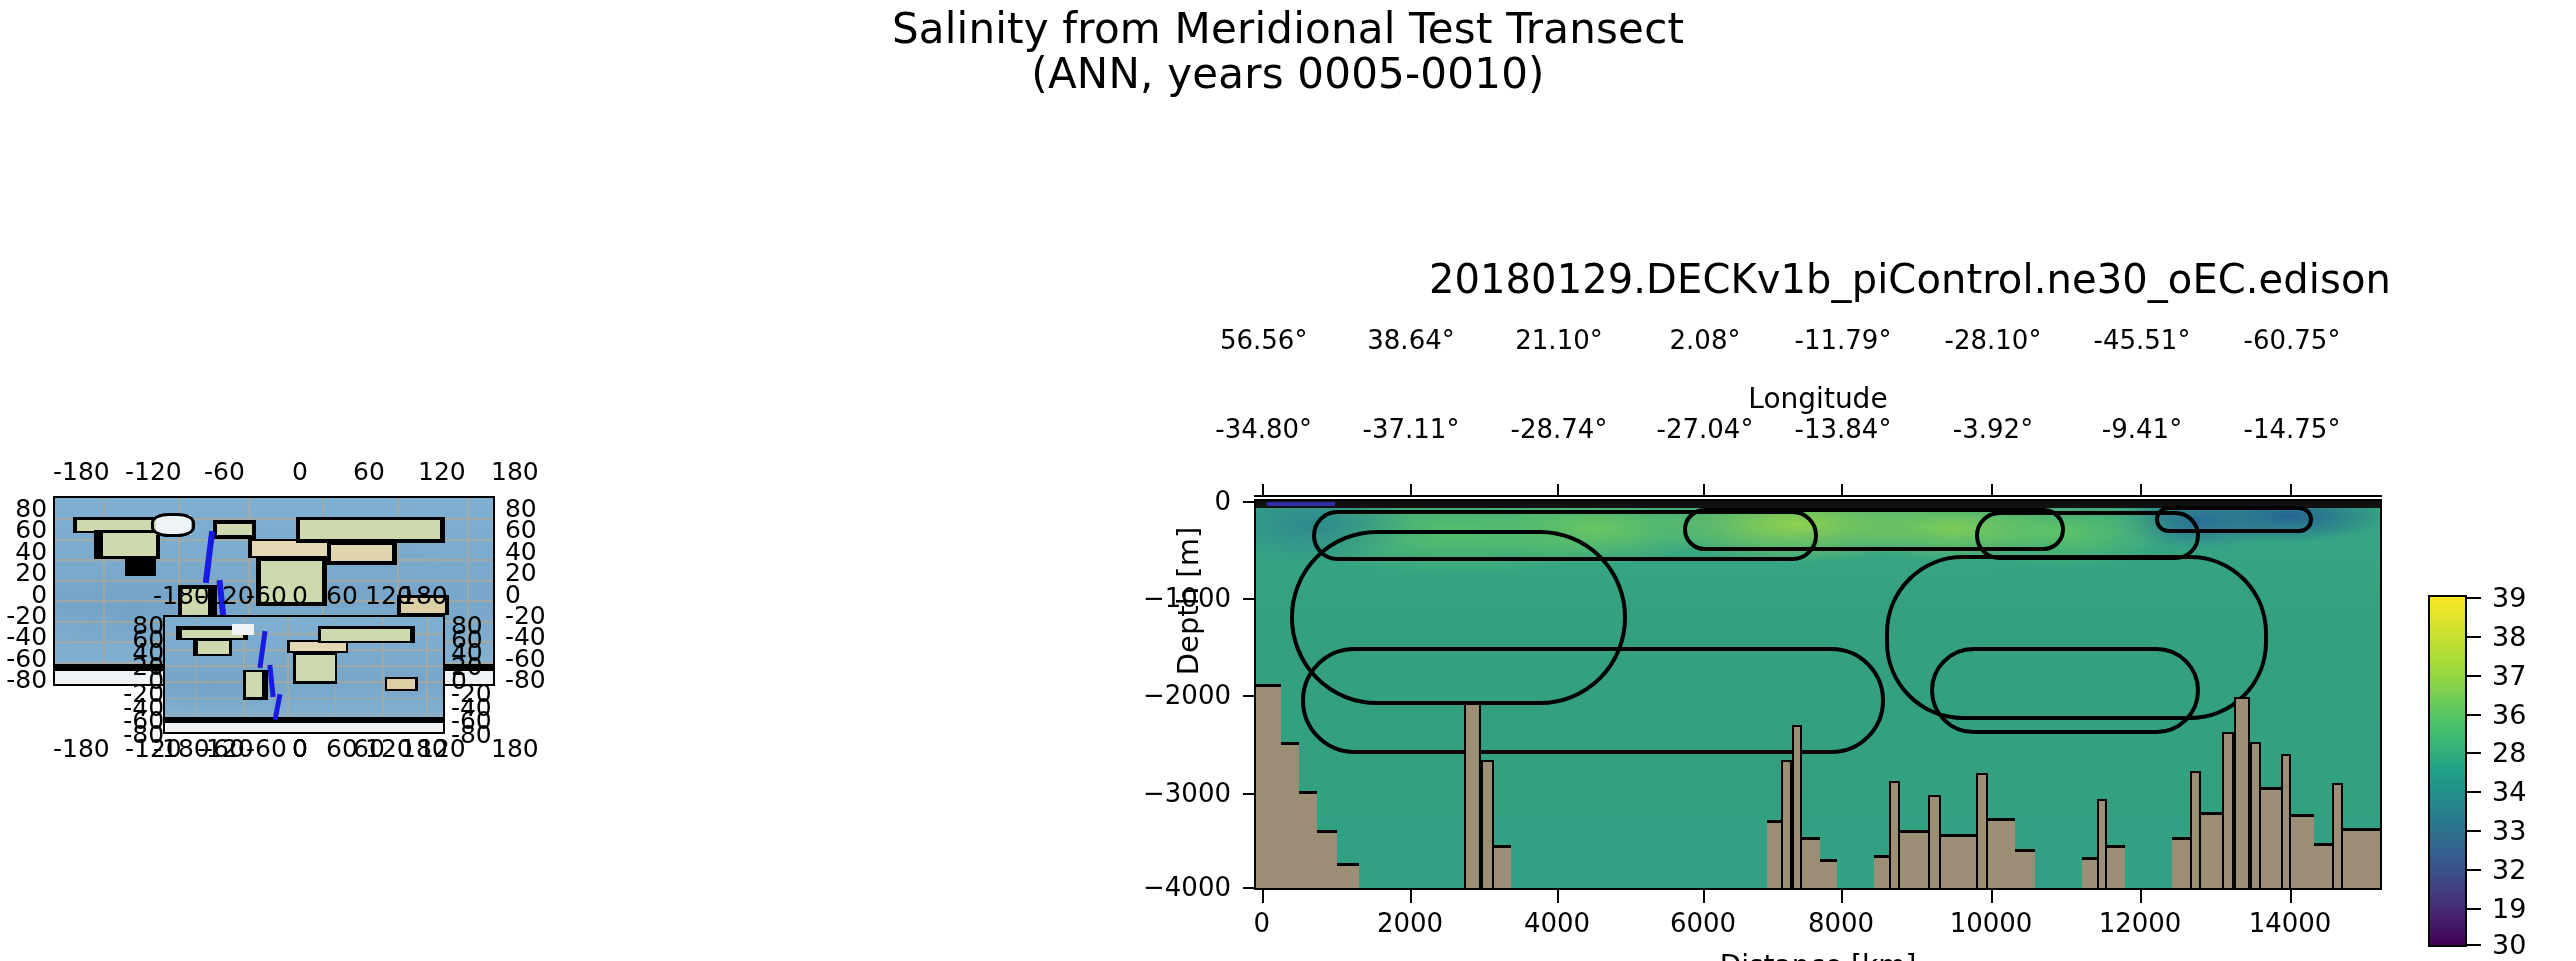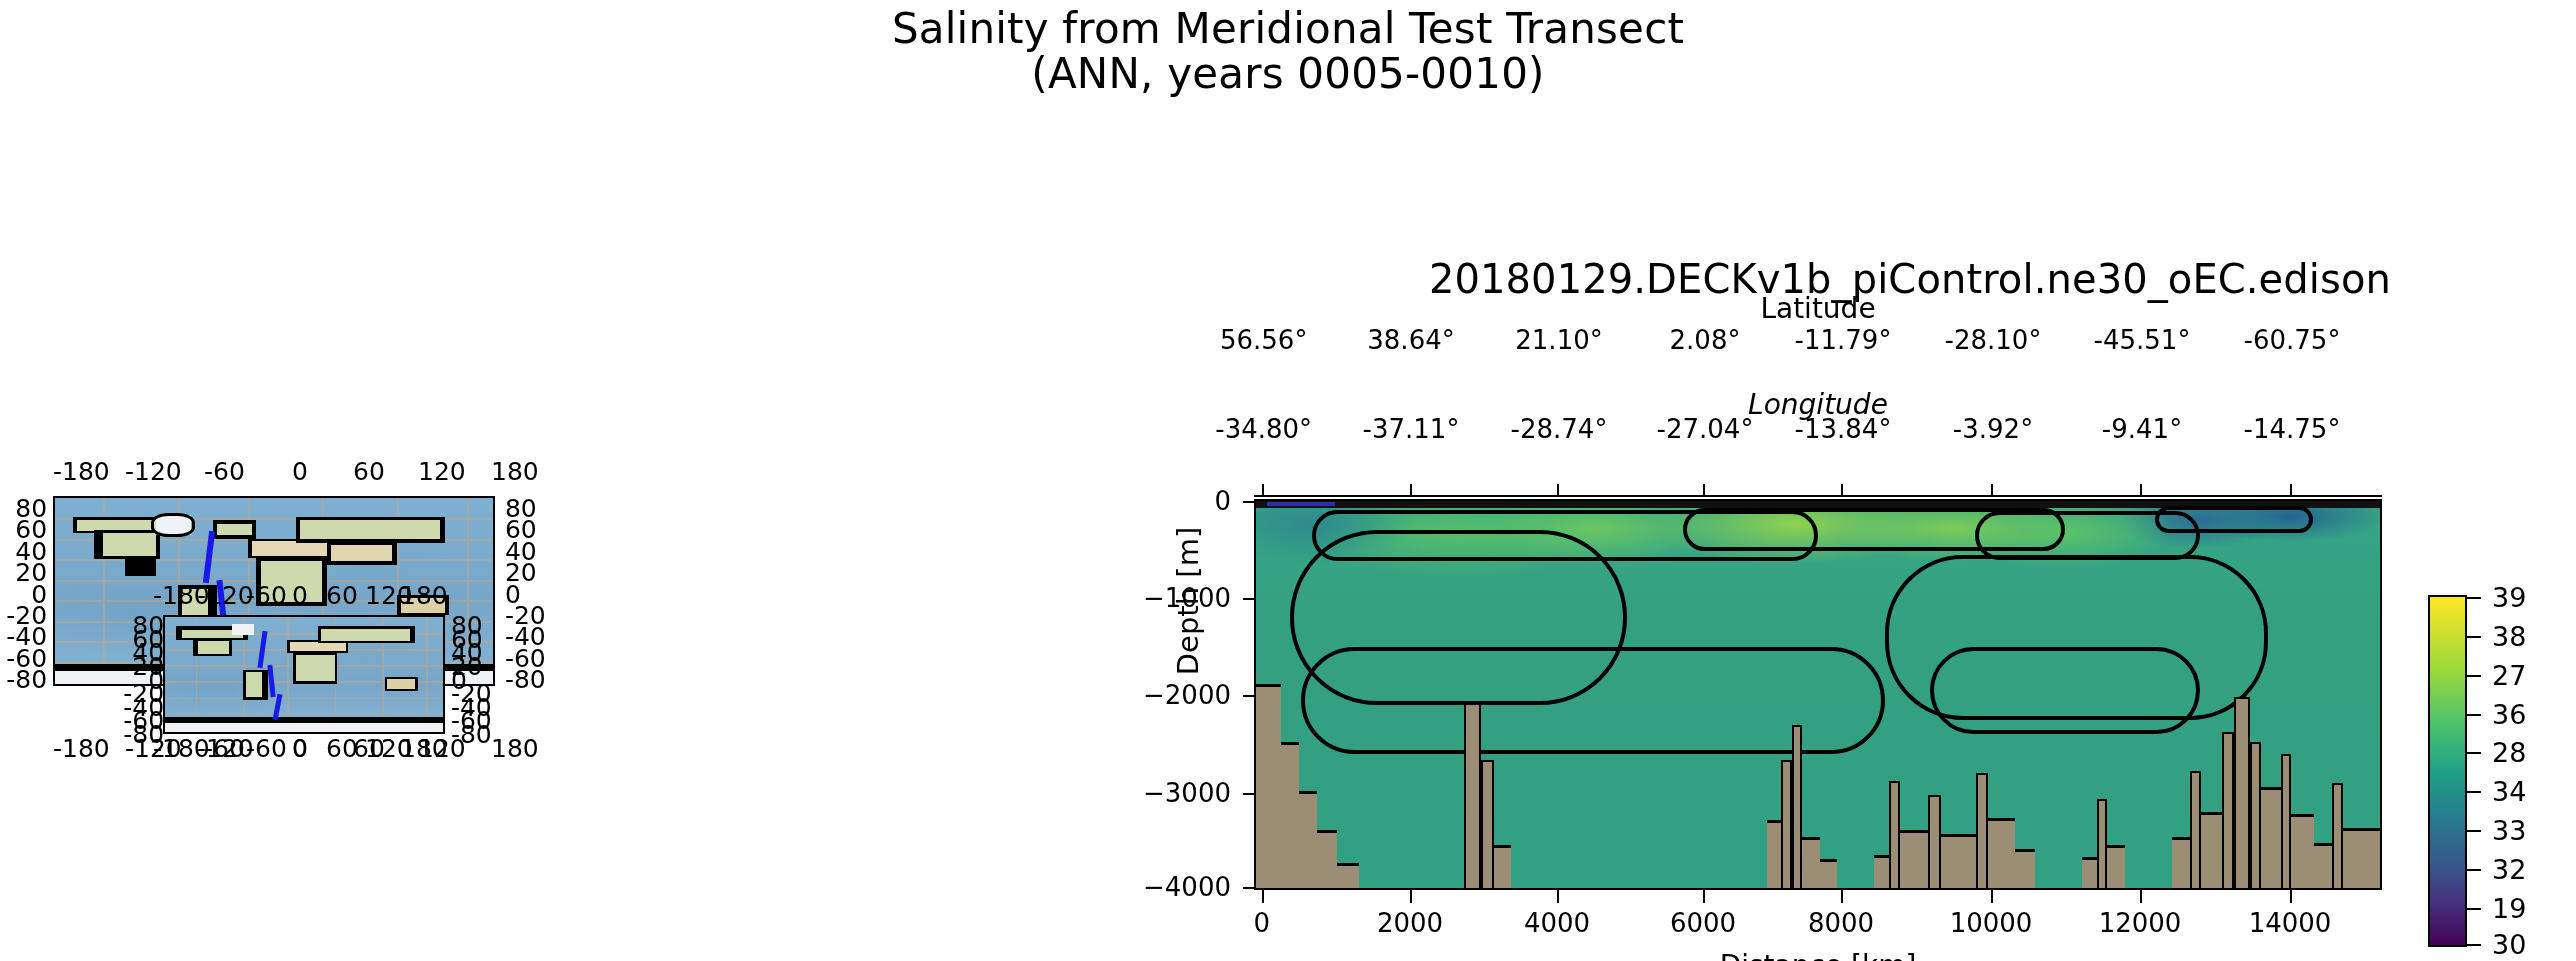--- a/index.html
+++ b/index.html
@@ -276,33 +276,32 @@
     <span class="maplabel abs" style="left:326px;top:0;">60</span>
     <span class="maplabel abs" style="left:365px;top:0;">120</span>
     <span class="maplabel abs" style="left:400px;top:0;">180</span>
   </div>
 </div>
 
 <div id="panel-title" class="abs">20180129.DECKv1b_piControl.ne30_oEC.edison</div>
 
 <div id="tr-panel" class="abs">
 
-  <div class="axname" style="top:0px;">Latitude</div>
   <div class="tickrow" style="top:33px;">
     <span style="left:9.7px;">56.56°</span>
     <span style="left:157px;">38.64°</span>
     <span style="left:305px;">21.10°</span>
     <span style="left:451px;">2.08°</span>
     <span style="left:589px;">-11.79°</span>
     <span style="left:739px;">-28.10°</span>
     <span style="left:888px;">-45.51°</span>
     <span style="left:1038px;">-60.75°</span>
   </div>
 
-  <div class="axname" style="top:96px;font-style:italic;">Longitude</div>
+  <div class="axname" style="top:90px;">Longitude</div>
   <div class="tickrow" style="top:122px;">
     <span style="left:9.7px;">-34.80°</span>
     <span style="left:157px;">-37.11°</span>
     <span style="left:305px;text-align:right;">-28.74°</span>
     <span style="left:451px;">-27.04°</span>
     <span style="left:589px;">-13.84°</span>
     <span style="left:739px;">-3.92°</span>
     <span style="left:888px;">-9.41°</span>
     <span style="left:1038px;">-14.75°</span>
   </div>
@@ -425,21 +424,21 @@
   </div>
   <div class="axname" style="top:657px;">Distance [km]</div>
 
   <div id="cbar"></div>
   <div id="cbticks">
     <i style="top:1.9px;"></i>   
       <span style="top:1.9px;">39</span>
     <i style="top:41px;"></i>  
       <span style="top:41px;">38</span>
     <i style="top:80px;"></i>  
-      <span style="top:80px;">27</span>
+      <span style="top:80px;">37</span>
     <i style="top:119px;"></i> 
       <span style="top:119px;">36</span>
     <i style="top:157px;"></i> 
       <span style="top:157px;">28</span>
     <i style="top:196px;"></i> 
       <span style="top:196px;">34</span>
     <i style="top:235px;"></i> 
       <span style="top:235px;">33</span>
     <i style="top:274px;"></i> 
       <span style="top:274px;">32</span>

